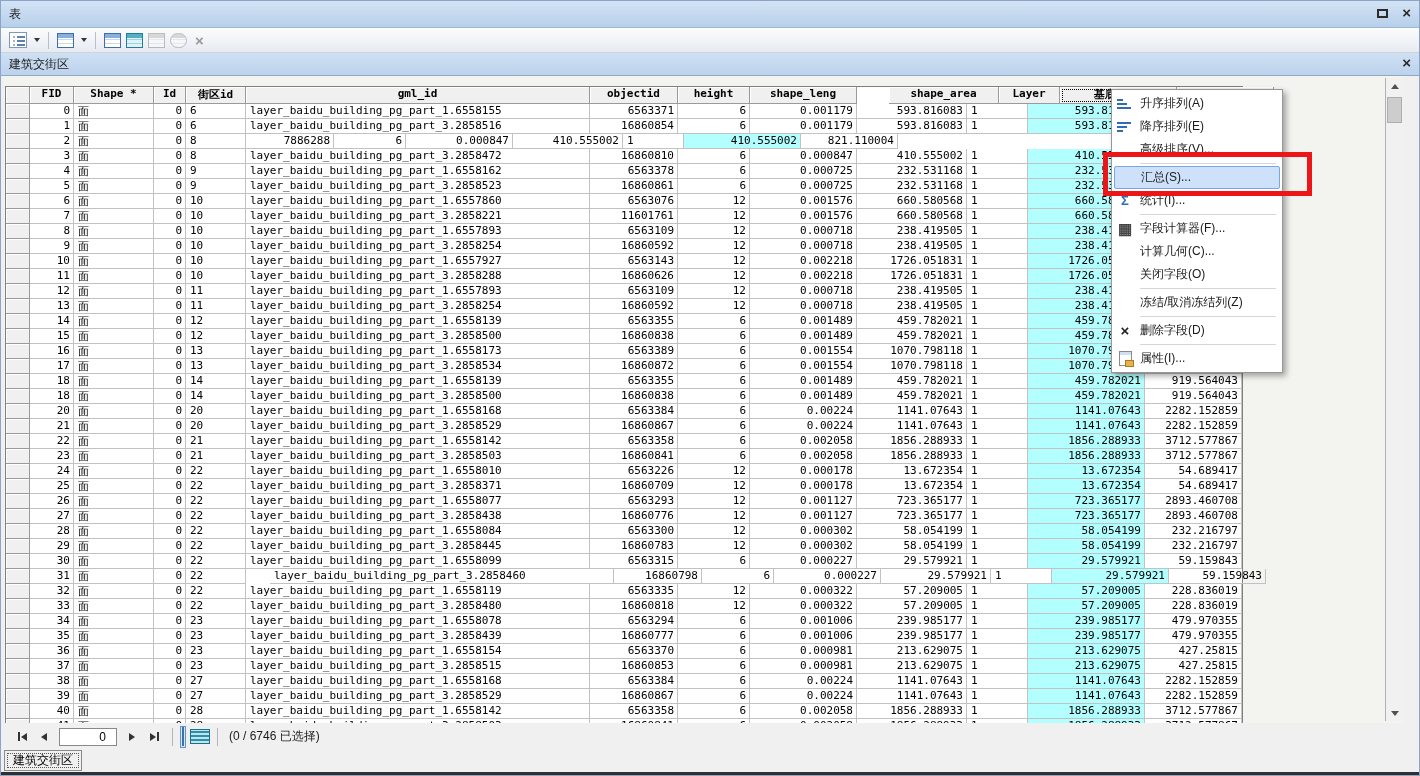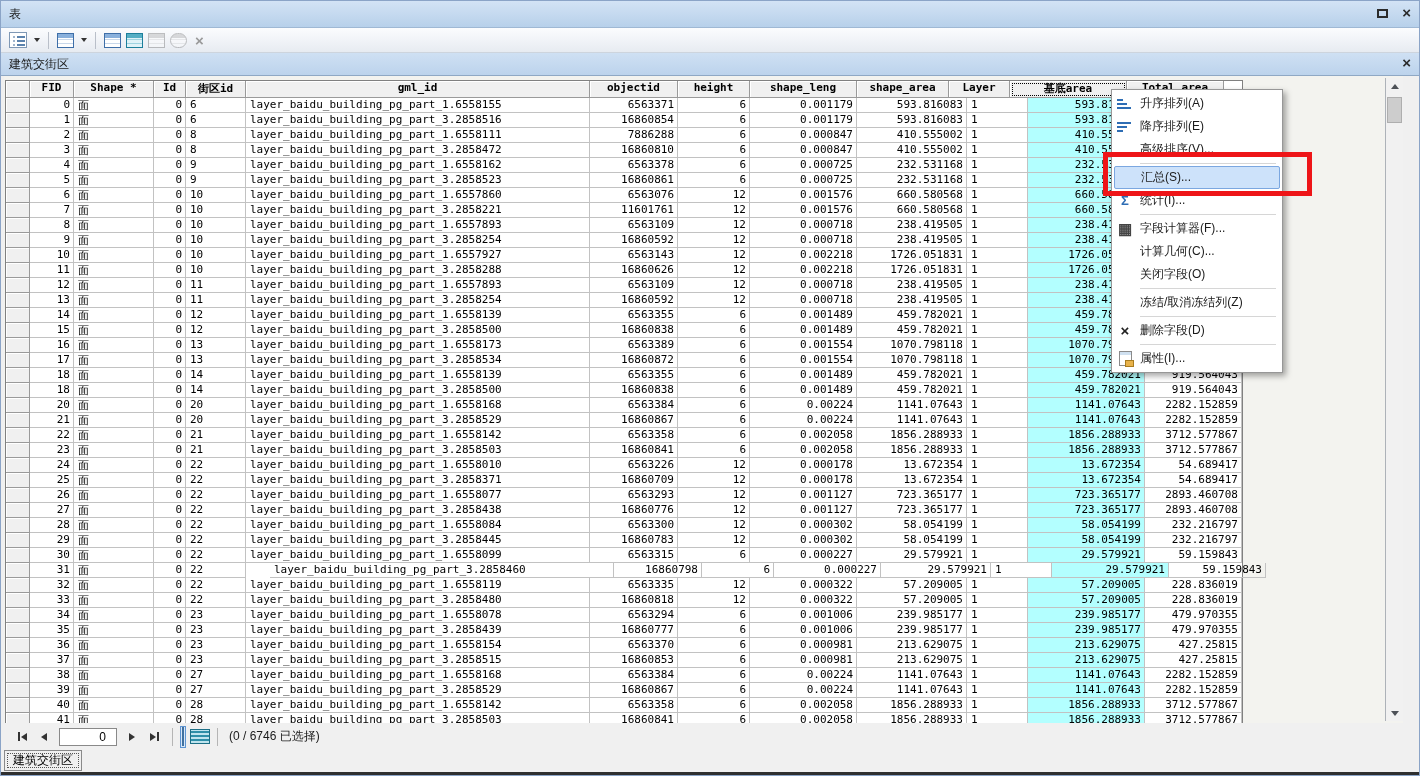--- a/index.html
+++ b/index.html
@@ -37,21 +37,21 @@
     repeating-linear-gradient(0deg,#dff2f7 0 3px,#9fd3e0 3px 4px);}
   
   .docbar{position:absolute;left:0;top:52px;width:1420px;height:23px;
     background:linear-gradient(#cfe0f3,#bcd3ec);display:flex;align-items:center;
     border-bottom:1px solid #8fa8c4;}
   .docbar .title{margin-left:8px;font-size:12px;color:#1a1a1a;}
   .docbar .btn-x{position:absolute;right:10px;top:3px;}
   
   .viewport{position:absolute;left:3px;top:75px;width:1399px;height:647px;
     background:#f3f3ef;overflow:hidden;}
-  .grid{position:absolute;left:1px;top:4px;background:#fff;border:1px solid #808080;}
+  .grid{position:absolute;left:1px;top:10px;background:#fff;border:1px solid #808080;}
   .hrow{display:flex;height:17px;}
   .th{height:17px;line-height:16px;background:#f0f0f0;border-right:1px solid #9a9a9a;
     border-bottom:1px solid #9a9a9a;box-shadow:inset 1px 1px 0 #ffffff;
     font:bold 11px "DejaVu Sans Mono",monospace;text-align:center;overflow:hidden;
     white-space:nowrap;flex:none;}
   .th.sel{outline:1px dotted #000;outline-offset:-3px;}
   .tr{display:flex;height:15px;}
   .td{height:15px;line-height:14px;border-right:1px solid #c2c2c2;border-bottom:1px solid #c2c2c2;
     font:11px "DejaVu Sans Mono",monospace;color:#000;overflow:hidden;white-space:nowrap;flex:none;}
   .td.selcell{background:#f0f0f0;border-right:1px solid #9a9a9a;border-bottom:1px solid #9a9a9a;
@@ -158,21 +158,21 @@
       <div class="hrow">
           <div class="th" style="width: 24px;"></div>
           <div class="th" style="width: 44px;">FID</div>
           <div class="th" style="width: 80px;">Shape *</div>
           <div class="th" style="width: 32px;">Id</div>
           <div class="th" style="width: 60px;">街区id</div>
           <div class="th" style="width: 344px;">gml_id</div>
           <div class="th" style="width: 88px;">objectid</div>
           <div class="th" style="width: 72px;">height</div>
           <div class="th" style="width: 107px;">shape_leng</div>
-          <div class="th" style="width: 92px;">shape_area</div>
+          <div class="th" style="width: 110px; margin-left: 32px;">shape_area</div>
           <div class="th" style="width: 61px;">Layer</div>
           <div class="th sel" style="width: 117px;">基底area</div>
           <div class="th" style="width: 97px;">Total_area</div>
         </div>
       <div>
           <div class="tr">
             <div class="td selcell" style="width: 24px;"></div>
             <div class="td a-right" style="width: 44px;">0</div>
             <div class="td a-left" style="width: 80px;">面</div>
             <div class="td a-right" style="width: 32px;">0</div>
@@ -200,21 +200,20 @@
             <div class="td a-left" style="width: 61px;">1</div>
             <div class="td a-right cyan" style="width: 117px;">593.816083</div>
             <div class="td a-right" style="width: 97px;">1187.632166</div>
           </div>
           <div class="tr">
             <div class="td selcell" style="width: 24px;"></div>
             <div class="td a-right" style="width: 44px;">2</div>
             <div class="td a-left" style="width: 80px;">面</div>
             <div class="td a-right" style="width: 32px;">0</div>
             <div class="td a-left" style="width: 60px;">8</div>
-            <div class="td a-left" style="width: 344px;">layer_baidu_building_pg_part_1.6558111</div>
             <div class="td a-right" style="width: 88px;">7886288</div>
             <div class="td a-right" style="width: 72px;">6</div>
             <div class="td a-right" style="width: 107px;">0.000847</div>
             <div class="td a-right" style="width: 110px;">410.555002</div>
             <div class="td a-left" style="width: 61px;">1</div>
             <div class="td a-right cyan" style="width: 117px;">410.555002</div>
             <div class="td a-right" style="width: 97px;">821.110004</div>
           </div>
           <div class="tr">
             <div class="td selcell" style="width: 24px;"></div>

